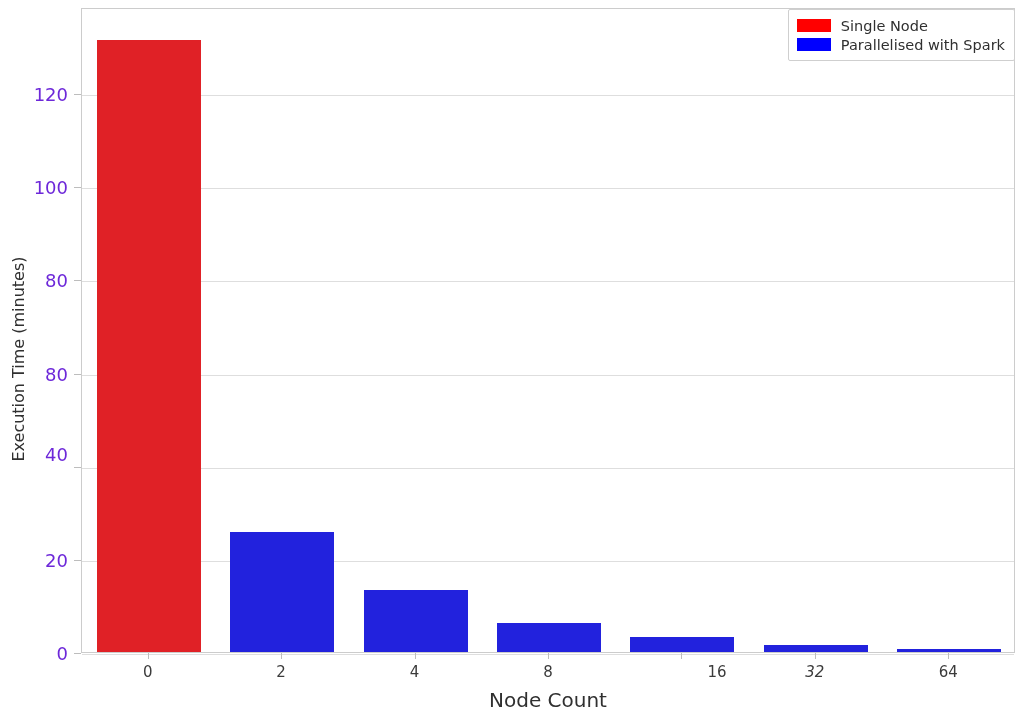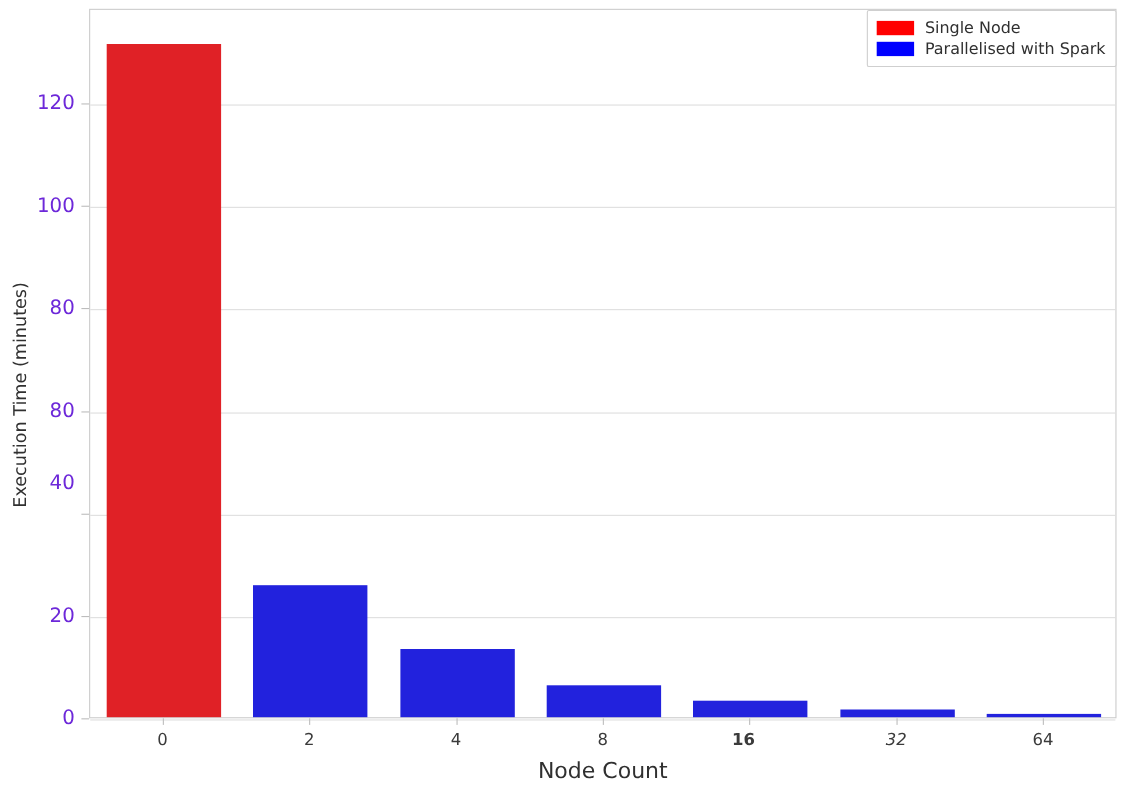--- a/index.html
+++ b/index.html
@@ -162,21 +162,21 @@
         <div class="bar series-spark" title="32: 1.6" style="left: 681.82px; width: 104.074px; height: 7.45126px; background: rgb(34, 34, 221);"></div>
         <div class="bar series-spark" title="64: 0.7" style="left: 815.249px; width: 104.074px; height: 3.25993px; background: rgb(34, 34, 221);"></div>
       </div>
   </div>
 
   <div id="y-axis">
       <div class="ytick-label" style="top: 653px; right: 956px;">0</div>
       <div class="ytick-mark" style="top: 653px;"></div>
       <div class="ytick-label" style="top: 559.859px; right: 956px; text-align: right;">20</div>
       <div class="ytick-mark" style="top: 559.859px;"></div>
-      <div class="ytick-label" style="top: 439px; right: 956px;">40</div>
+      <div class="ytick-label" style="top: 454px; right: 956px;">40</div>
       <div class="ytick-mark" style="top: 466.718px;"></div>
       <div class="ytick-label" style="top: 373.578px; right: 956px;">80</div>
       <div class="ytick-mark" style="top: 373.578px;"></div>
       <div class="ytick-label" style="top: 280.437px; right: 956px;">80</div>
       <div class="ytick-mark" style="top: 280.437px;"></div>
       <div class="ytick-label" style="top: 187.296px; right: 956px;">100</div>
       <div class="ytick-mark" style="top: 187.296px;"></div>
       <div class="ytick-label" style="top: 94.1552px; right: 956px;">120</div>
       <div class="ytick-mark" style="top: 94.1552px;"></div>
     </div>
@@ -184,21 +184,21 @@
 
   <div id="x-axis">
       <div class="xtick-label" style="left: 87.7143px;">0</div>
       <div class="xtick-mark" style="left: 147.714px;"></div>
       <div class="xtick-label" style="left: 221.143px;">2</div>
       <div class="xtick-mark" style="left: 281.143px;"></div>
       <div class="xtick-label" style="left: 354.571px;">4</div>
       <div class="xtick-mark" style="left: 414.571px;"></div>
       <div class="xtick-label" style="left: 488px;">8</div>
       <div class="xtick-mark" style="left: 548px;"></div>
-      <div class="xtick-label" style="left: 616px; font-weight: bold;">16</div>
+      <div class="xtick-label" style="left: 657px;">16</div>
       <div class="xtick-mark" style="left: 681.429px;"></div>
       <div class="xtick-label" style="left: 754.857px; font-style: italic;">32</div>
       <div class="xtick-mark" style="left: 814.857px;"></div>
       <div class="xtick-label" style="left: 888.286px;">64</div>
       <div class="xtick-mark" style="left: 948.286px;"></div>
     </div>
   <div id="xlabel">Node Count</div>
 
   <div id="legend">
       <div class="legend-row">

